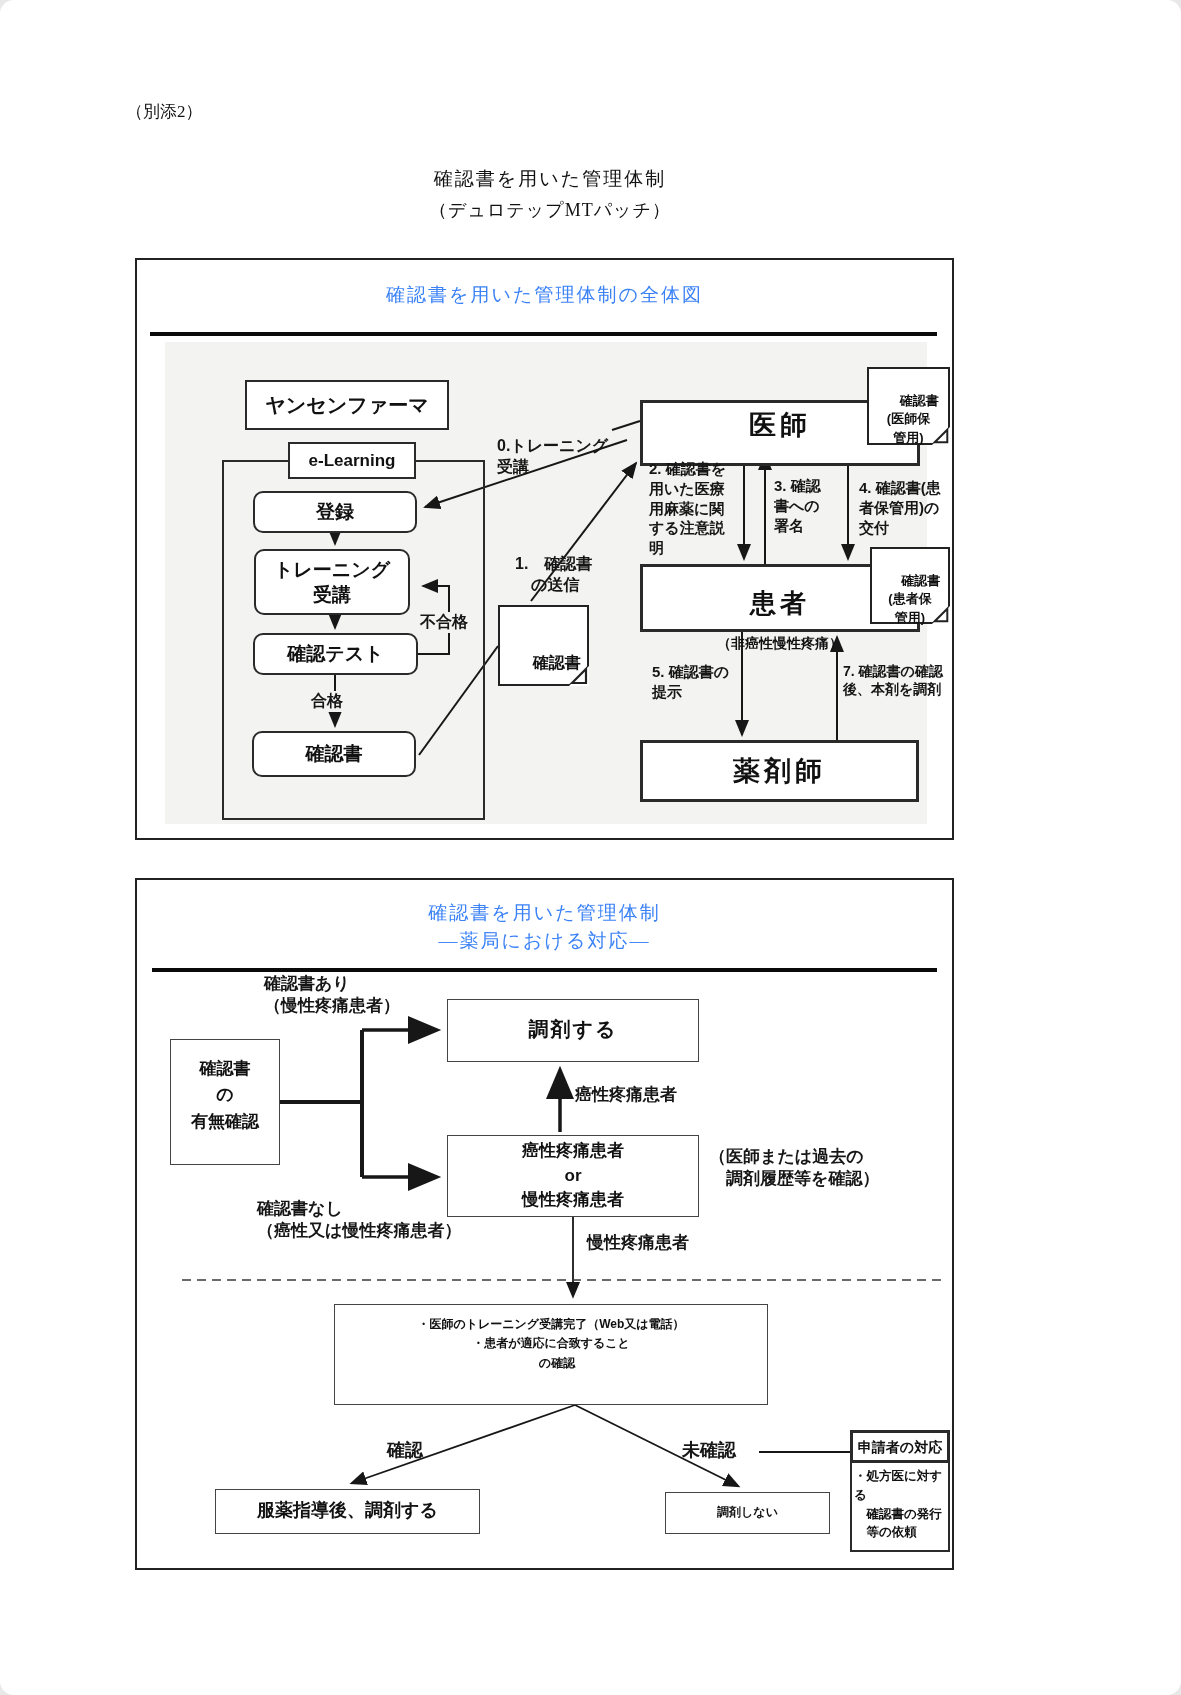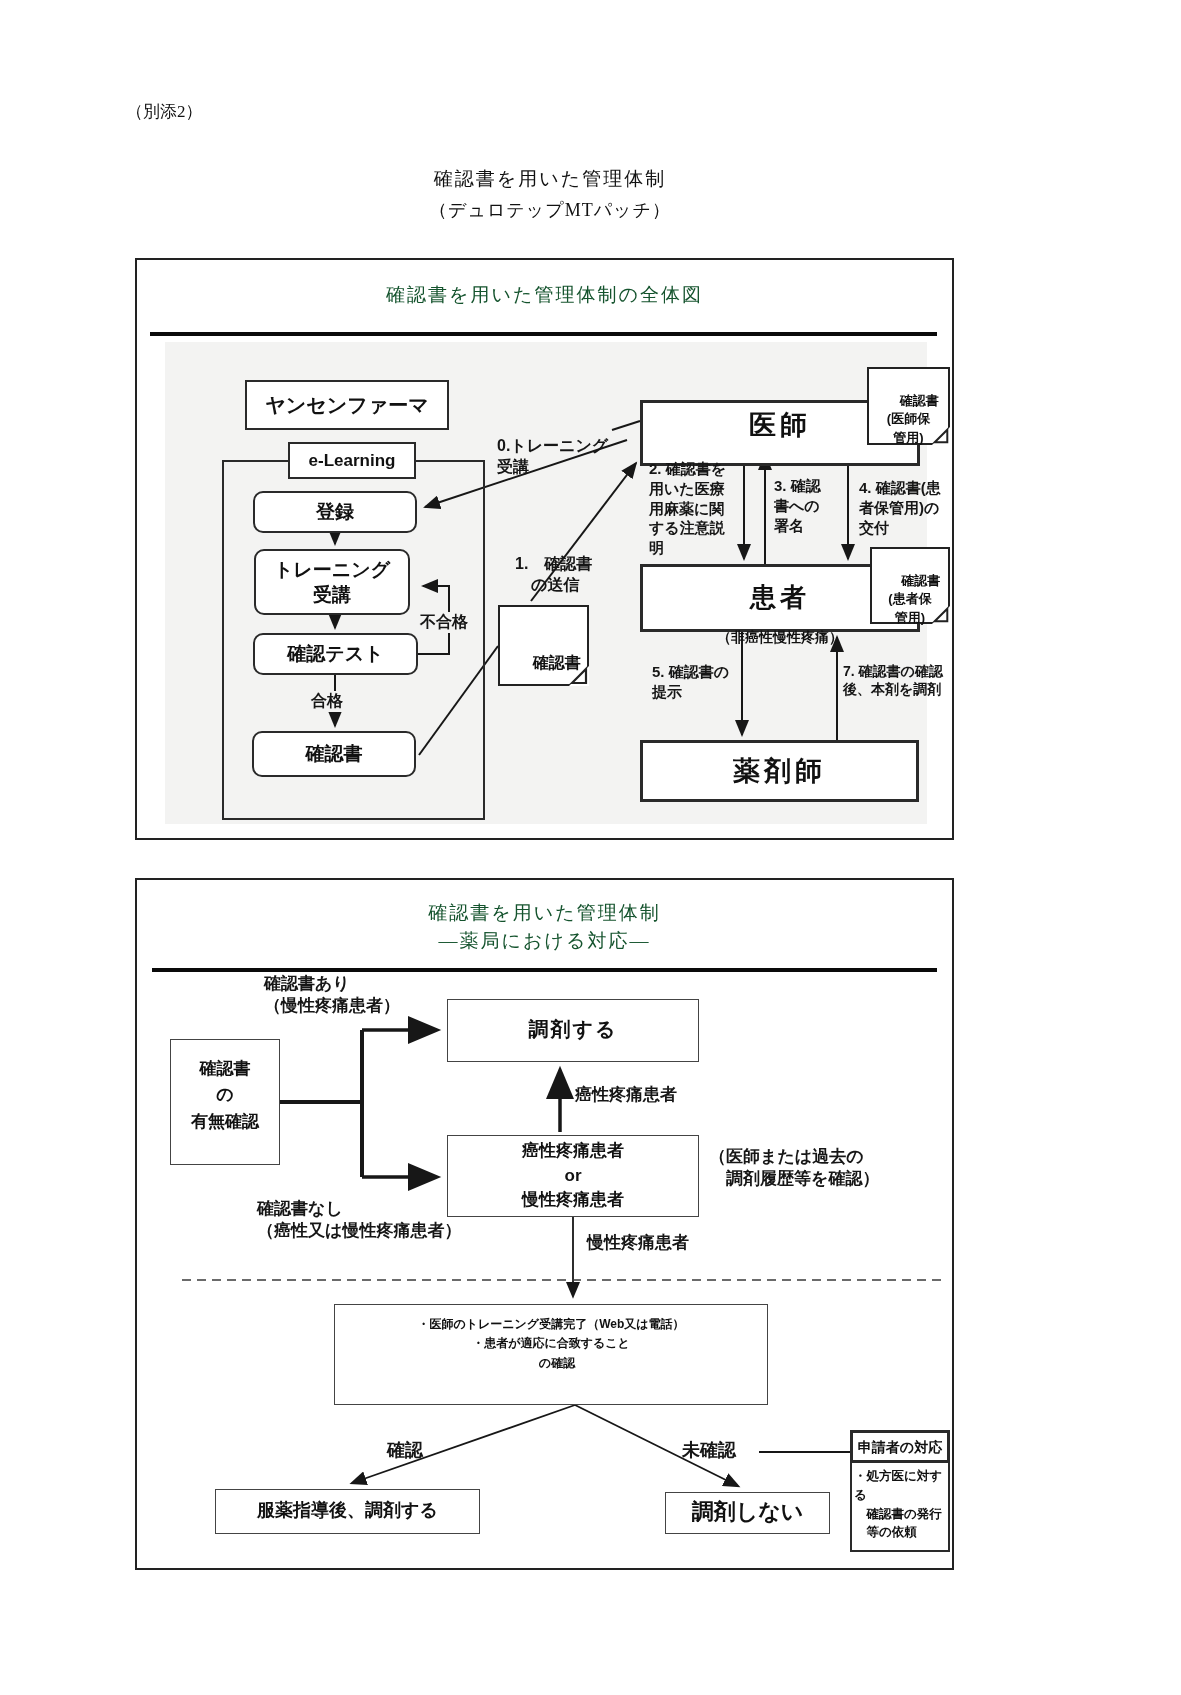--- a/index.html
+++ b/index.html
@@ -1,25 +1,25 @@
 <!DOCTYPE html>
 <html><head>
 <meta charset="utf-8">
 <style>
   html,body{margin:0;padding:0;background:#e8e8e8;}
   .page{position:relative;width:1181px;height:1695px;background:#ffffff;margin:0 auto;
-        font-family:"Liberation Sans",sans-serif;color:#111;overflow:hidden;}
+        font-family:"Liberation Sans",sans-serif;color:#111;overflow:hidden;border-radius:14px;}
   .serif{font-family:"Liberation Serif",serif;}
   .abs{position:absolute;}
   .ml{white-space:pre-wrap;line-height:1.32;}
   .ctr{text-align:center;}
 
   
   .figframe{position:absolute;border:2px solid #222;background:#fff;}
-  .figtitle{position:absolute;width:100%;text-align:center;letter-spacing:2px;font-size:19px;color:#14532d;}
+  .figtitle{position:absolute;width:100%;text-align:center;letter-spacing:2px;font-size:19px;color:#3b82f6;}
   .rule{position:absolute;background:#0a0a0a;height:4px;}
 
   
   .bx{position:absolute;border:2px solid #2a2a2a;background:#fff;box-sizing:border-box;text-align:center;}
   .bx.thick{border-width:3px;}
   .bx.thin{border-width:1.5px;border-color:#444;}
   .rd{border-radius:10px;}
 
   
   .doc{position:absolute;background:#fff;border:2.5px solid #222;box-sizing:border-box;text-align:center;z-index:6;}
@@ -110,21 +110,21 @@
 用麻薬に関
 する注意説
 明</div>
     <div class="lbl ml z2" style="left:637px;top:216px;font-size:15px;">3. 確認
 書への
 署名</div>
     <div class="lbl ml z2" style="left:722px;top:218px;width:93px;font-size:15px;">4. 確認書(患
 者保管用)の
 交付</div>
 
-    <div class="bx thick z2" style="left:503px;top:304px;width:280px;height:68px;padding-top:15px;">
+    <div class="bx thick z2" style="left:503px;top:304px;width:280px;height:68px;padding-top:21px;">
       <div style="font-size:26px;font-weight:bold;line-height:1.2;letter-spacing:4px;">患者</div>
       <div style="font-size:14px;font-weight:bold;margin-top:16px;">（非癌性慢性疼痛）</div>
     </div>
     <div class="doc ml" style="left:733px;top:287px;width:80px;height:77px;font-size:13px;font-weight:bold;padding-top:5px;line-height:1.4;">
       <span class="ml">確認書
 (患者保
 管用)</span>
       <svg class="fold" width="18" height="18" viewBox="0 0 20 20">
         <polygon points="0,20 20,0 20,20" fill="#ffffff"></polygon>
         <polygon points="3,17 17,3 17,17" fill="#ffffff" stroke="#222" stroke-width="2.2"></polygon>
@@ -187,21 +187,21 @@
     <div class="lbl z2" style="left:450px;top:351px;font-size:17px;">慢性疼痛患者</div>
 
     <div class="bx thin z2 ml" style="left:197px;top:424px;width:434px;height:101px;text-align:center;font-size:12px;font-weight:bold;padding:10px 12px;line-height:1.62;">・医師のトレーニング受講完了（Web又は電話）
 ・患者が適応に合致すること
 　の確認</div>
 
     <div class="lbl z2" style="left:250px;top:558px;font-size:18px;">確認</div>
     <div class="lbl z2" style="left:545px;top:558px;font-size:18px;">未確認</div>
 
     <div class="bx thin z2" style="left:78px;top:609px;width:265px;height:45px;font-size:18px;font-weight:bold;line-height:41px;">服薬指導後、調剤する</div>
-    <div class="bx thin z2" style="left:528px;top:612px;width:165px;height:42px;font-size:22px;font-weight:bold;line-height:38px;">調剤しない</div>
+    <div class="bx thin z2" style="left:528px;top:612px;width:165px;height:42px;font-size:12px;font-weight:bold;line-height:38px;">調剤しない</div>
 
     <div class="abs z2" style="left:713px;top:550px;width:92px;height:122px;">
       <div class="bx thick" style="left:0;top:0;width:100px;height:33px;font-size:14px;font-weight:bold;line-height:28px;">申請者の対応</div>
       <div class="bx ml" style="left:0;top:31px;width:100px;height:91px;text-align:left;font-size:12.5px;font-weight:bold;padding:4px 2px;line-height:1.5;">・処方医に対する
 　確認書の発行
 　等の依頼</div>
     </div>
   </div>
 
 </div>

